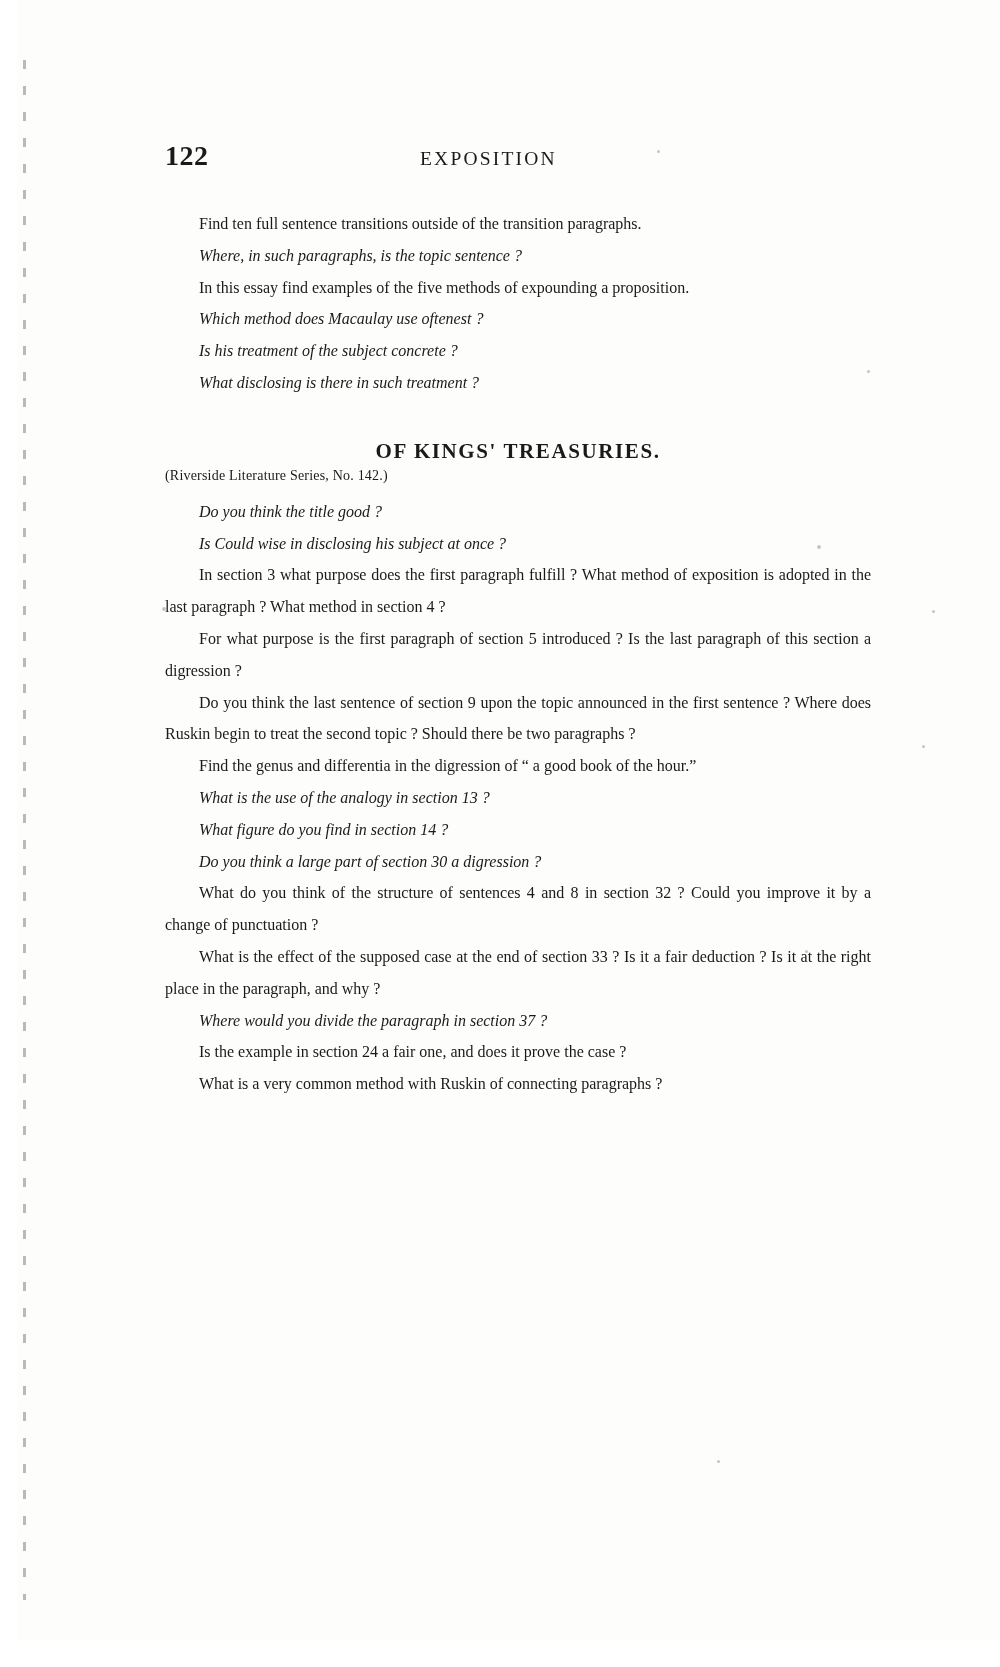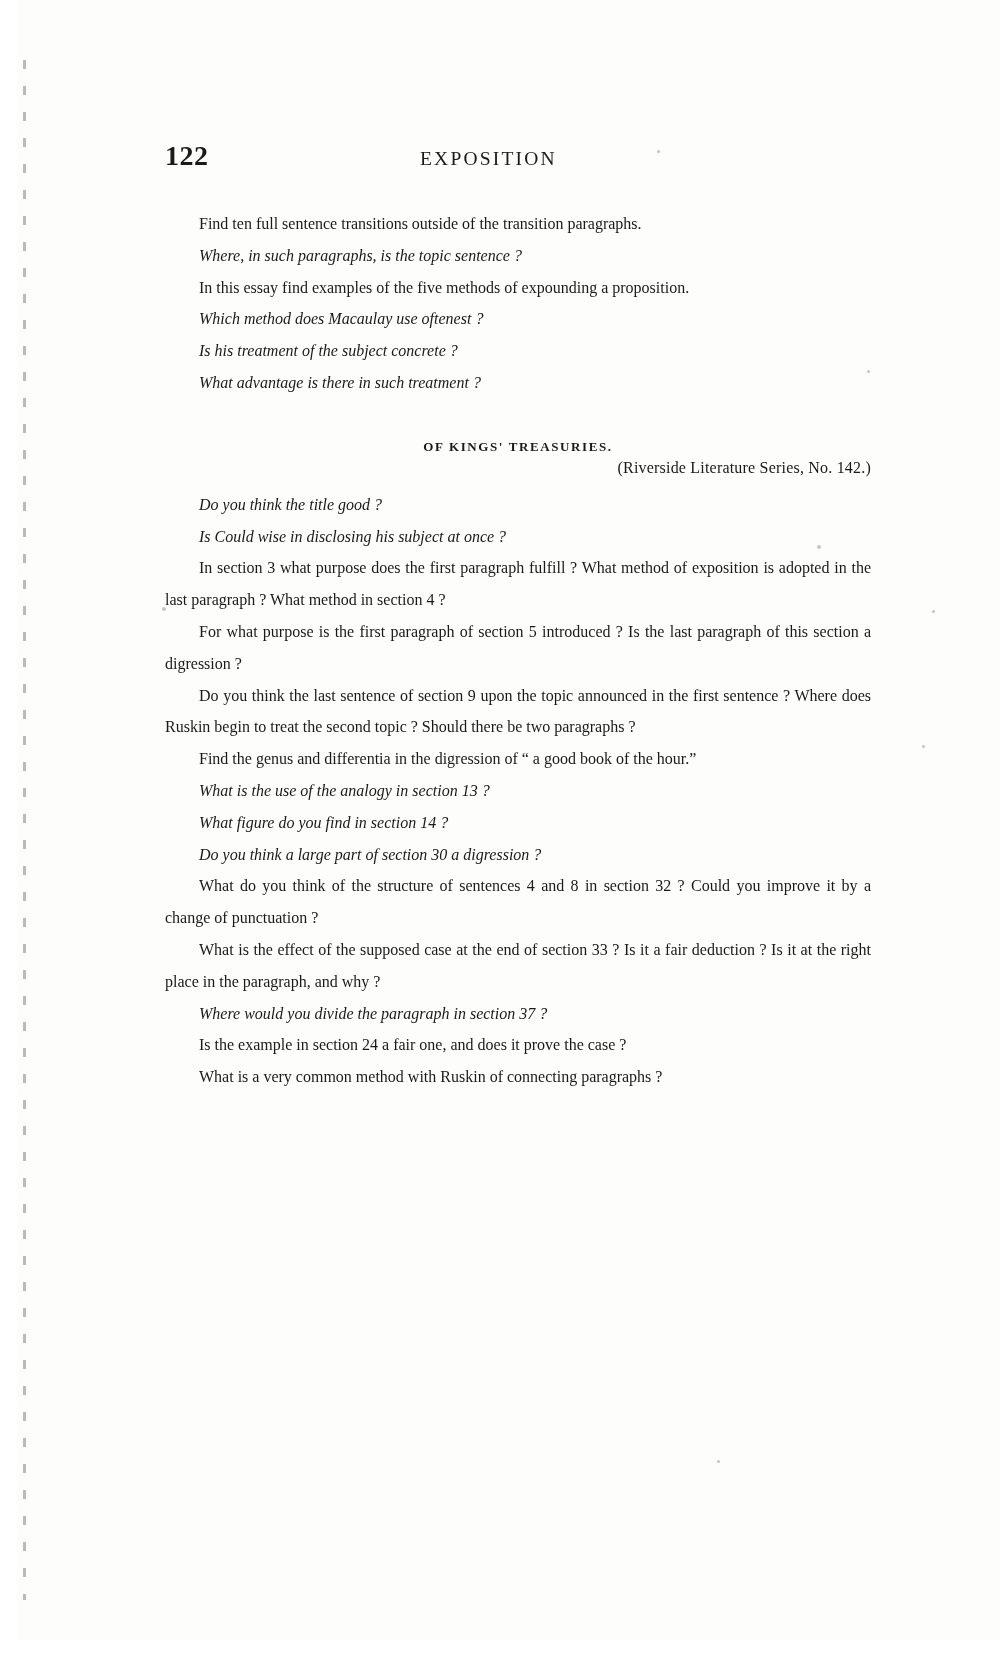--- a/index.html
+++ b/index.html
@@ -86,27 +86,27 @@
   }
   p.q.last-ragged {
     text-align: left;
     font-style: italic;
   }
 
   .section-head {
     margin-top: 40px;
     margin-bottom: 4px;
     text-align: center;
-    font-size: 13px;
+    font-size: 21px;
     font-weight: 700;
     letter-spacing: 1.6px;
   }
   .section-sub {
-    text-align: right;
-    font-size: 16px;
+    text-align: left;
+    font-size: 14px;
     margin-bottom: 12px;
     letter-spacing: .2px;
   }
 </style>
 </head>
 <body>
 
 <div class="page">
 
   <div class="scan-edge"></div>
@@ -125,21 +125,21 @@
       <div class="folio">122</div>
       <div class="runhead-title">EXPOSITION</div>
     </div>
 
     <div>
       <p class="q">Find ten full sentence transitions outside of the transition paragraphs.</p>
       <p class="q last-ragged">Where, in such paragraphs, is the topic sentence ?</p>
       <p class="q">In this essay find examples of the five methods of expounding a proposition.</p>
       <p class="q last-ragged">Which method does Macaulay use oftenest ?</p>
       <p class="q last-ragged">Is his treatment of the subject concrete ?</p>
-      <p class="q last-ragged">What advantage is there in such treatment ?</p>
+      <p class="q last-ragged">What disclosing is there in such treatment ?</p>
     </div>
 
     <div class="section-head">OF KINGS' TREASURIES.</div>
     <div class="section-sub">(Riverside Literature Series, No. 142.)</div>
 
     <div>
       <p class="q last-ragged">Do you think the title good ?</p>
       <p class="q last-ragged">Is Could wise in disclosing his subject at once ?</p>
       <p class="q">In section 3 what purpose does the first paragraph fulfill ? What method of exposition is adopted in the last paragraph ? What method in section 4 ?</p>
       <p class="q">For what purpose is the first paragraph of section 5 introduced ?   Is the last paragraph of this section a digression ?</p>

